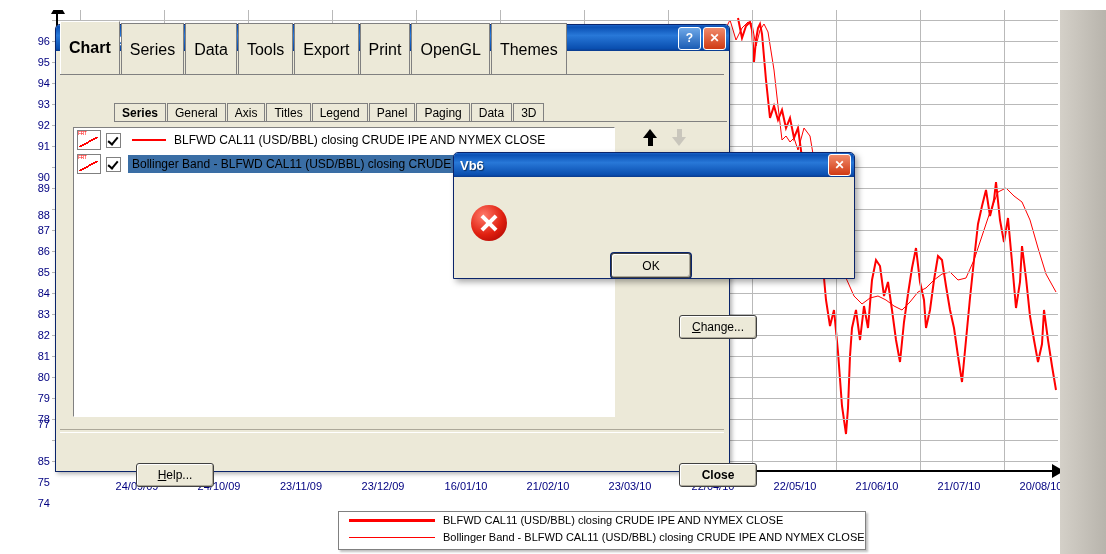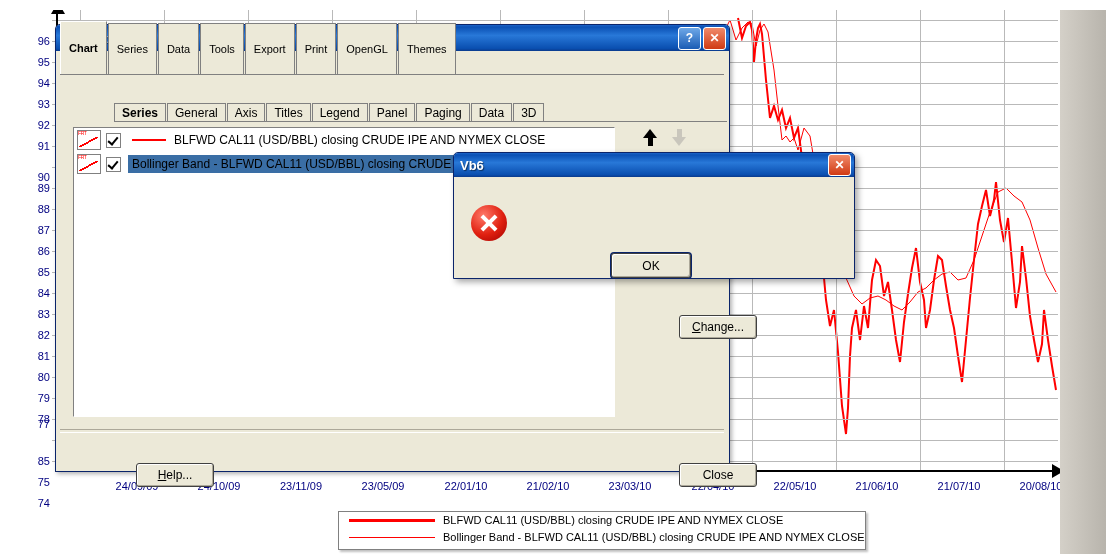--- a/index.html
+++ b/index.html
@@ -191,21 +191,21 @@
     position: absolute;
     left: 4px; top: 29px;
     height: 21px;
     display: flex;
     align-items: flex-end;
   }
   .tab1 {
     height: 19px;
     line-height: 19px;
     padding: 16px 8px;
-    font-size: 11px;
+    font-size: 16px;
     color: #000000;
     background: #ece9d8;
     border: 1px solid #808080;
     border-bottom: none;
     margin-right: 1px;
     cursor: pointer;
   }
   .tab1.active {
     height: 21px;
     line-height: 20px;
@@ -363,21 +363,21 @@
     font-size: 12px;
     color: #000000;
     display: flex;
     align-items: center;
     justify-content: center;
     cursor: pointer;
     box-shadow: inset 1px 1px 0 #ffffff, inset -1px -1px 0 #aca899;
   }
   #btn-change { left: 623px; top: 290px; width: 76px; height: 22px; }
   #btn-help { left: 80px; top: 438px; width: 76px; height: 22px; }
-  #btn-close-win { left: 623px; top: 438px; width: 76px; height: 22px; }
+  #btn-close-win { left: 623px; top: 438px; width: 76px; height: 22px; font-weight: bold; }
   .underline { text-decoration: underline; }
 
   #editing-bottom-sep {
     position: absolute;
     left: 4px; top: 404px;
     width: 664px; height: 2px;
     border-top: 1px solid #aca899;
     border-bottom: 1px solid #ffffff;
   }
 
@@ -522,21 +522,21 @@
 
     <div id="yaxis">
       <div class="ylabel" style="top:36px">96</div>
       <div class="ylabel" style="top:57px">95</div>
       <div class="ylabel" style="top:78px">94</div>
       <div class="ylabel" style="top:99px">93</div>
       <div class="ylabel" style="top:120px">92</div>
       <div class="ylabel" style="top:141px">91</div>
       <div class="ylabel" style="top:172px">90</div>
       <div class="ylabel" style="top:183px">89</div>
-      <div class="ylabel" style="top:204px">88</div>
+      <div class="ylabel" style="top:210px">88</div>
       <div class="ylabel" style="top:225px">87</div>
       <div class="ylabel" style="top:246px">86</div>
       <div class="ylabel" style="top:267px">85</div>
       <div class="ylabel" style="top:288px">84</div>
       <div class="ylabel" style="top:309px">83</div>
       <div class="ylabel" style="top:330px">82</div>
       <div class="ylabel" style="top:351px">81</div>
       <div class="ylabel" style="top:372px">80</div>
       <div class="ylabel" style="top:393px">79</div>
       <div class="ylabel" style="top:414px">78</div>
@@ -548,22 +548,22 @@
 
     <div id="y-axis-line"></div>
     <div id="y-arrow"></div>
     <div id="x-axis-line"></div>
     <div id="x-arrow"></div>
 
     <div id="xaxis">
       <div class="xlabel" style="left:85px">24/09/09</div>
       <div class="xlabel" style="left:167px">24/10/09</div>
       <div class="xlabel" style="left:249px">23/11/09</div>
-      <div class="xlabel" style="left:331px">23/05/09</div>
-      <div class="xlabel" style="left:414px">22/01/10</div>
+      <div class="xlabel" style="left:331px">23/12/09</div>
+      <div class="xlabel" style="left:414px">16/01/10</div>
       <div class="xlabel" style="left:496px">21/02/10</div>
       <div class="xlabel" style="left:578px">23/03/10</div>
       <div class="xlabel" style="left:661px">22/04/10</div>
       <div class="xlabel" style="left:743px">22/05/10</div>
       <div class="xlabel" style="left:825px">21/06/10</div>
       <div class="xlabel" style="left:907px">21/07/10</div>
       <div class="xlabel" style="left:989px">20/08/10</div>
     </div>
 
     <div id="chart-legend">

